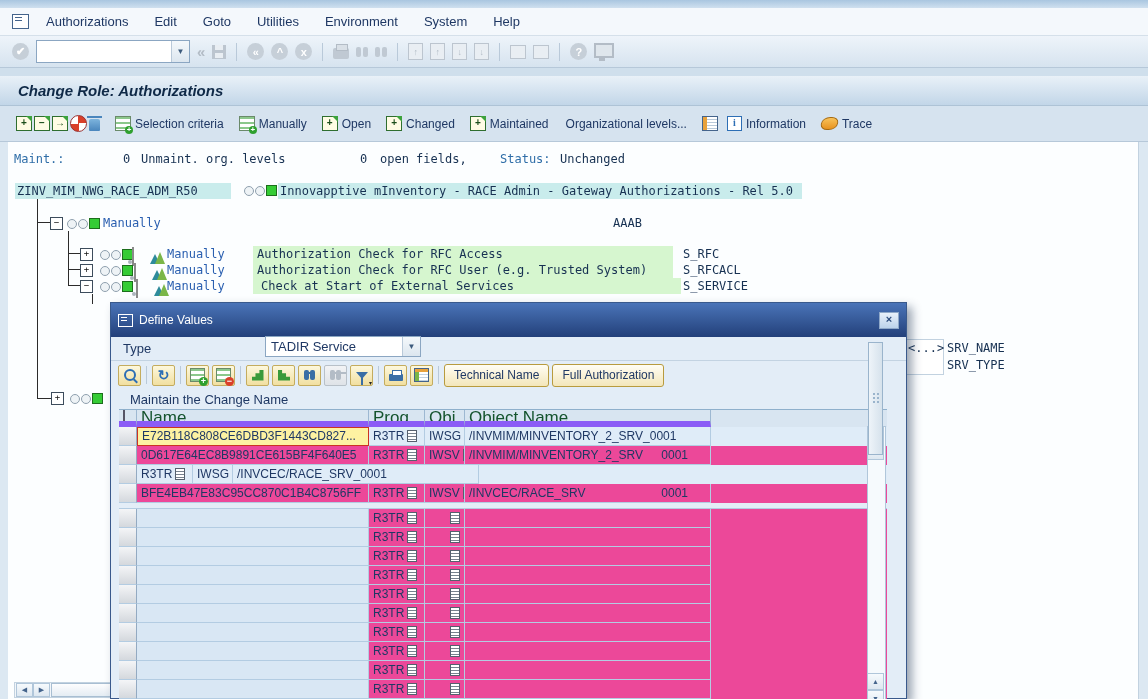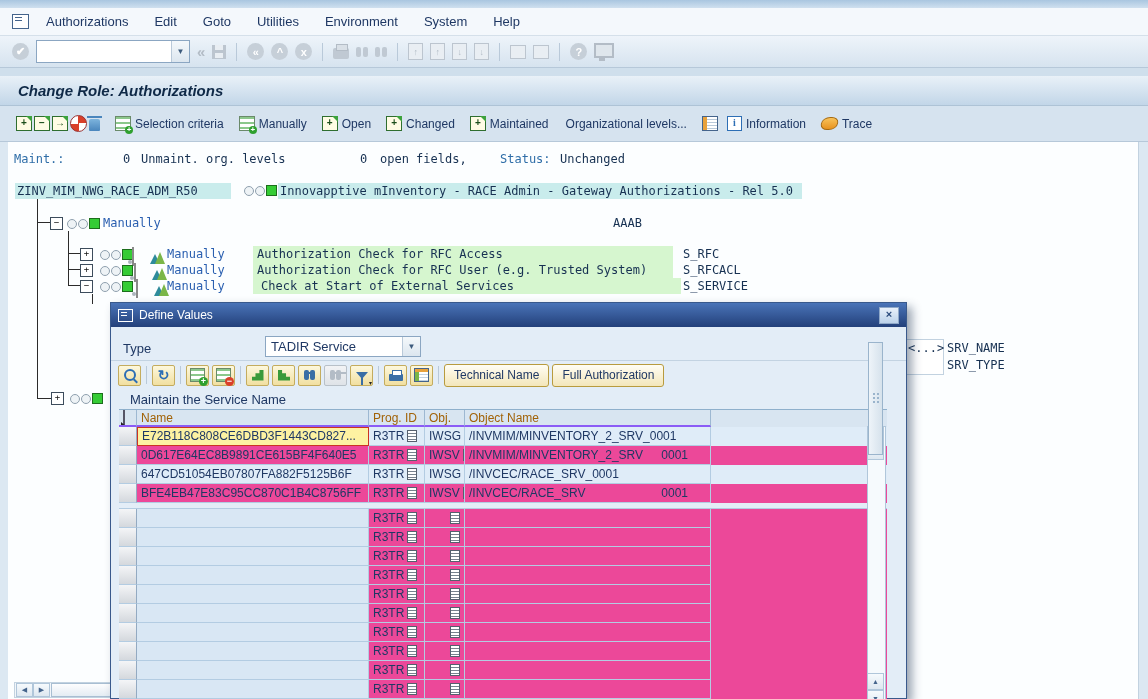--- a/index.html
+++ b/index.html
@@ -79,21 +79,21 @@
   .mnt:before{content:"";position:absolute;left:0;bottom:0;border-style:solid;border-width:0 5px 10px 5px;border-color:transparent transparent #2e8b9b transparent;}
   .mnt:after{content:"";position:absolute;left:5px;bottom:0;border-style:solid;border-width:0 5px 12px 5px;border-color:transparent transparent #7ab648 transparent;}
   
   .hscroll-track{left:14px;top:682px;width:322px;height:16px;background:#f2f6fa;border:1px solid #c2d2e0;box-sizing:border-box;}
   .hbtn{top:683px;width:17px;height:14px;background:linear-gradient(#f6fafd,#dde7f0);border:1px solid #b0c6da;
     box-sizing:border-box;color:#44648c;font-size:7px;display:flex;align-items:center;justify-content:center;}
   .hthumb{left:51px;top:683px;width:82px;height:14px;background:linear-gradient(#fdfdfe,#e4ecf3);border:1px solid #a8bed2;box-sizing:border-box;}
   
   .dialog{left:110px;top:302px;width:797px;height:397px;background:#e3edf7;border:1px solid #39598c;
     box-shadow:5px 5px 9px rgba(30,50,80,.45);box-sizing:border-box;z-index:10;}
-  .dlg-title{position:absolute;left:0;top:0;width:100%;height:24px;background:linear-gradient(#4a74b8,#23407a);
+  .dlg-title{position:absolute;left:0;top:0;width:100%;height:34px;background:linear-gradient(#4a74b8,#23407a);
     display:flex;align-items:center;padding:0 7px;box-sizing:border-box;color:#fff;font-size:12px;gap:6px;}
   .dlg-ico{width:13px;height:11px;border:1px solid #fff;position:relative;}
   .dlg-ico:before{content:"";position:absolute;left:2px;top:2px;width:6px;height:1px;background:#fff;box-shadow:0 3px 0 #fff;}
   .dlg-close{margin-left:auto;width:18px;height:15px;background:linear-gradient(#e8f0fa,#bcd2ea);border:1px solid #8fa8c8;
     color:#2a4a7c;font-size:11px;font-weight:bold;line-height:13px;text-align:center;}
   .typerow-label{position:absolute;left:12px;top:38px;font-size:13px;}
   .typecombo{position:absolute;left:154px;top:33px;width:156px;height:21px;background:#fff;border:1px solid #8ba6c2;
     display:flex;align-items:center;box-sizing:border-box;}
   .typecombo .val{flex:1;padding-left:5px;font-size:13px;}
   .dlg-sep{position:absolute;left:0;top:57px;width:100%;height:1px;background:#c3d3e2;}
@@ -122,22 +122,22 @@
   .tblico{width:13px;height:12px;border:1px solid #44648c;background:
     linear-gradient(#e8a23c 0 3px,transparent 0),
     linear-gradient(90deg,#7ab648 0 4px,transparent 0),
     repeating-linear-gradient(#fff 0 2px,#c2d2e0 2px 3px);}
   .dlg-btn{height:21px;background:linear-gradient(#fffdf4,#f3e6ba);border:1px solid #b89b3e;border-radius:3px;
     font-size:12px;color:#1f3864;padding:0 9px;display:flex;align-items:center;font-family:"Liberation Sans",sans-serif;}
   .hint{position:absolute;left:19px;top:89px;font-size:13px;}
   
   .dtable{position:absolute;left:8px;top:106px;width:768px;}
   .thead{display:flex;height:18px;background:#d8e5f1;border-top:1px solid #8fb0cc;box-sizing:border-box;}
-  .thead .hc{border-right:1px solid #9db8d2;border-bottom:2px solid #8b5cf6;box-sizing:border-box;
-    font-size:12px;line-height:16px;padding-left:4px;color:#a16207;overflow:hidden;}
+  .thead .hc{border-right:1px solid #9db8d2;border-bottom:6px solid #8b5cf6;box-sizing:border-box;
+    font-size:17px;line-height:16px;padding-left:4px;color:#14532d;overflow:hidden;}
   .trow{display:flex;height:19px;background:#ec4899;}
   .trow.alt{background:#dfecf8;}
   .cell{border-right:1px solid #b3cce2;border-bottom:1px solid #b3cce2;box-sizing:border-box;height:19px;
     font-size:12px;line-height:17px;padding-left:4px;display:flex;align-items:center;overflow:hidden;white-space:nowrap;color:#1f3864;}
   .w-sel{width:18px;} .w-name{width:232px;} .w-prog{width:56px;} .w-obj{width:40px;} .w-on{width:246px;}
   .cell.sel{background:linear-gradient(#f4f5f7,#d4d8dd);border-right:1px solid #93aac2;padding:0;}
   .cell.c-name.ename{background:#d9e7f4;}
   .cell.c-name.selected{background:#fdf2a2;border:1px solid #cc3322;line-height:15px;}
   .cell .suffix{margin-left:auto;padding-right:22px;}
   .doc-icon{display:inline-block;width:8px;height:10px;margin-left:3px;border:1px solid #55606e;background:
@@ -405,21 +405,21 @@
           <span class="printerb"></span>
         </span>
       <span class="chip">
           <span class="tblico"></span>
         </span>
       <span class="csep"></span>
       <span class="dlg-btn">Technical Name</span>
       <span class="dlg-btn">Full Authorization</span>
     </div>
 
-    <span class="hint">Maintain the Service Name</span>
+    <span class="hint">Maintain the Change Name</span>
 
     <div class="filler"></div>
     <div class="redtri"></div>
 
     <div class="dtable">
       <div class="thead">
         <div class="hc w-sel"><span class="hdr-ico"></span></div>
         <div class="hc w-name">Name</div>
         <div class="hc w-prog">Prog. ID</div>
         <div class="hc w-obj">Obj.</div>
@@ -453,21 +453,20 @@
               <span>IWSV</span>
               <span class="doc-icon"></span>
             </div>
             <div class="cell c-objname w-on">
               <span>/INVMIM/MINVENTORY_2_SRV</span>
               <span class="suffix">0001</span>
             </div>
           </div>
           <div class="trow alt">
             <div class="cell sel w-sel"></div>
-            <div class="cell c-name w-name">647CD51054EB07807FA882F5125B6F</div>
             <div class="cell c-prog w-prog">
               <span>R3TR</span>
               <span class="doc-icon"></span>
             </div>
             <div class="cell c-obj w-obj">
               <span>IWSG</span>
               <span class="doc-icon"></span>
             </div>
             <div class="cell c-objname w-on">
               <span>/INVCEC/RACE_SRV_0001</span>

